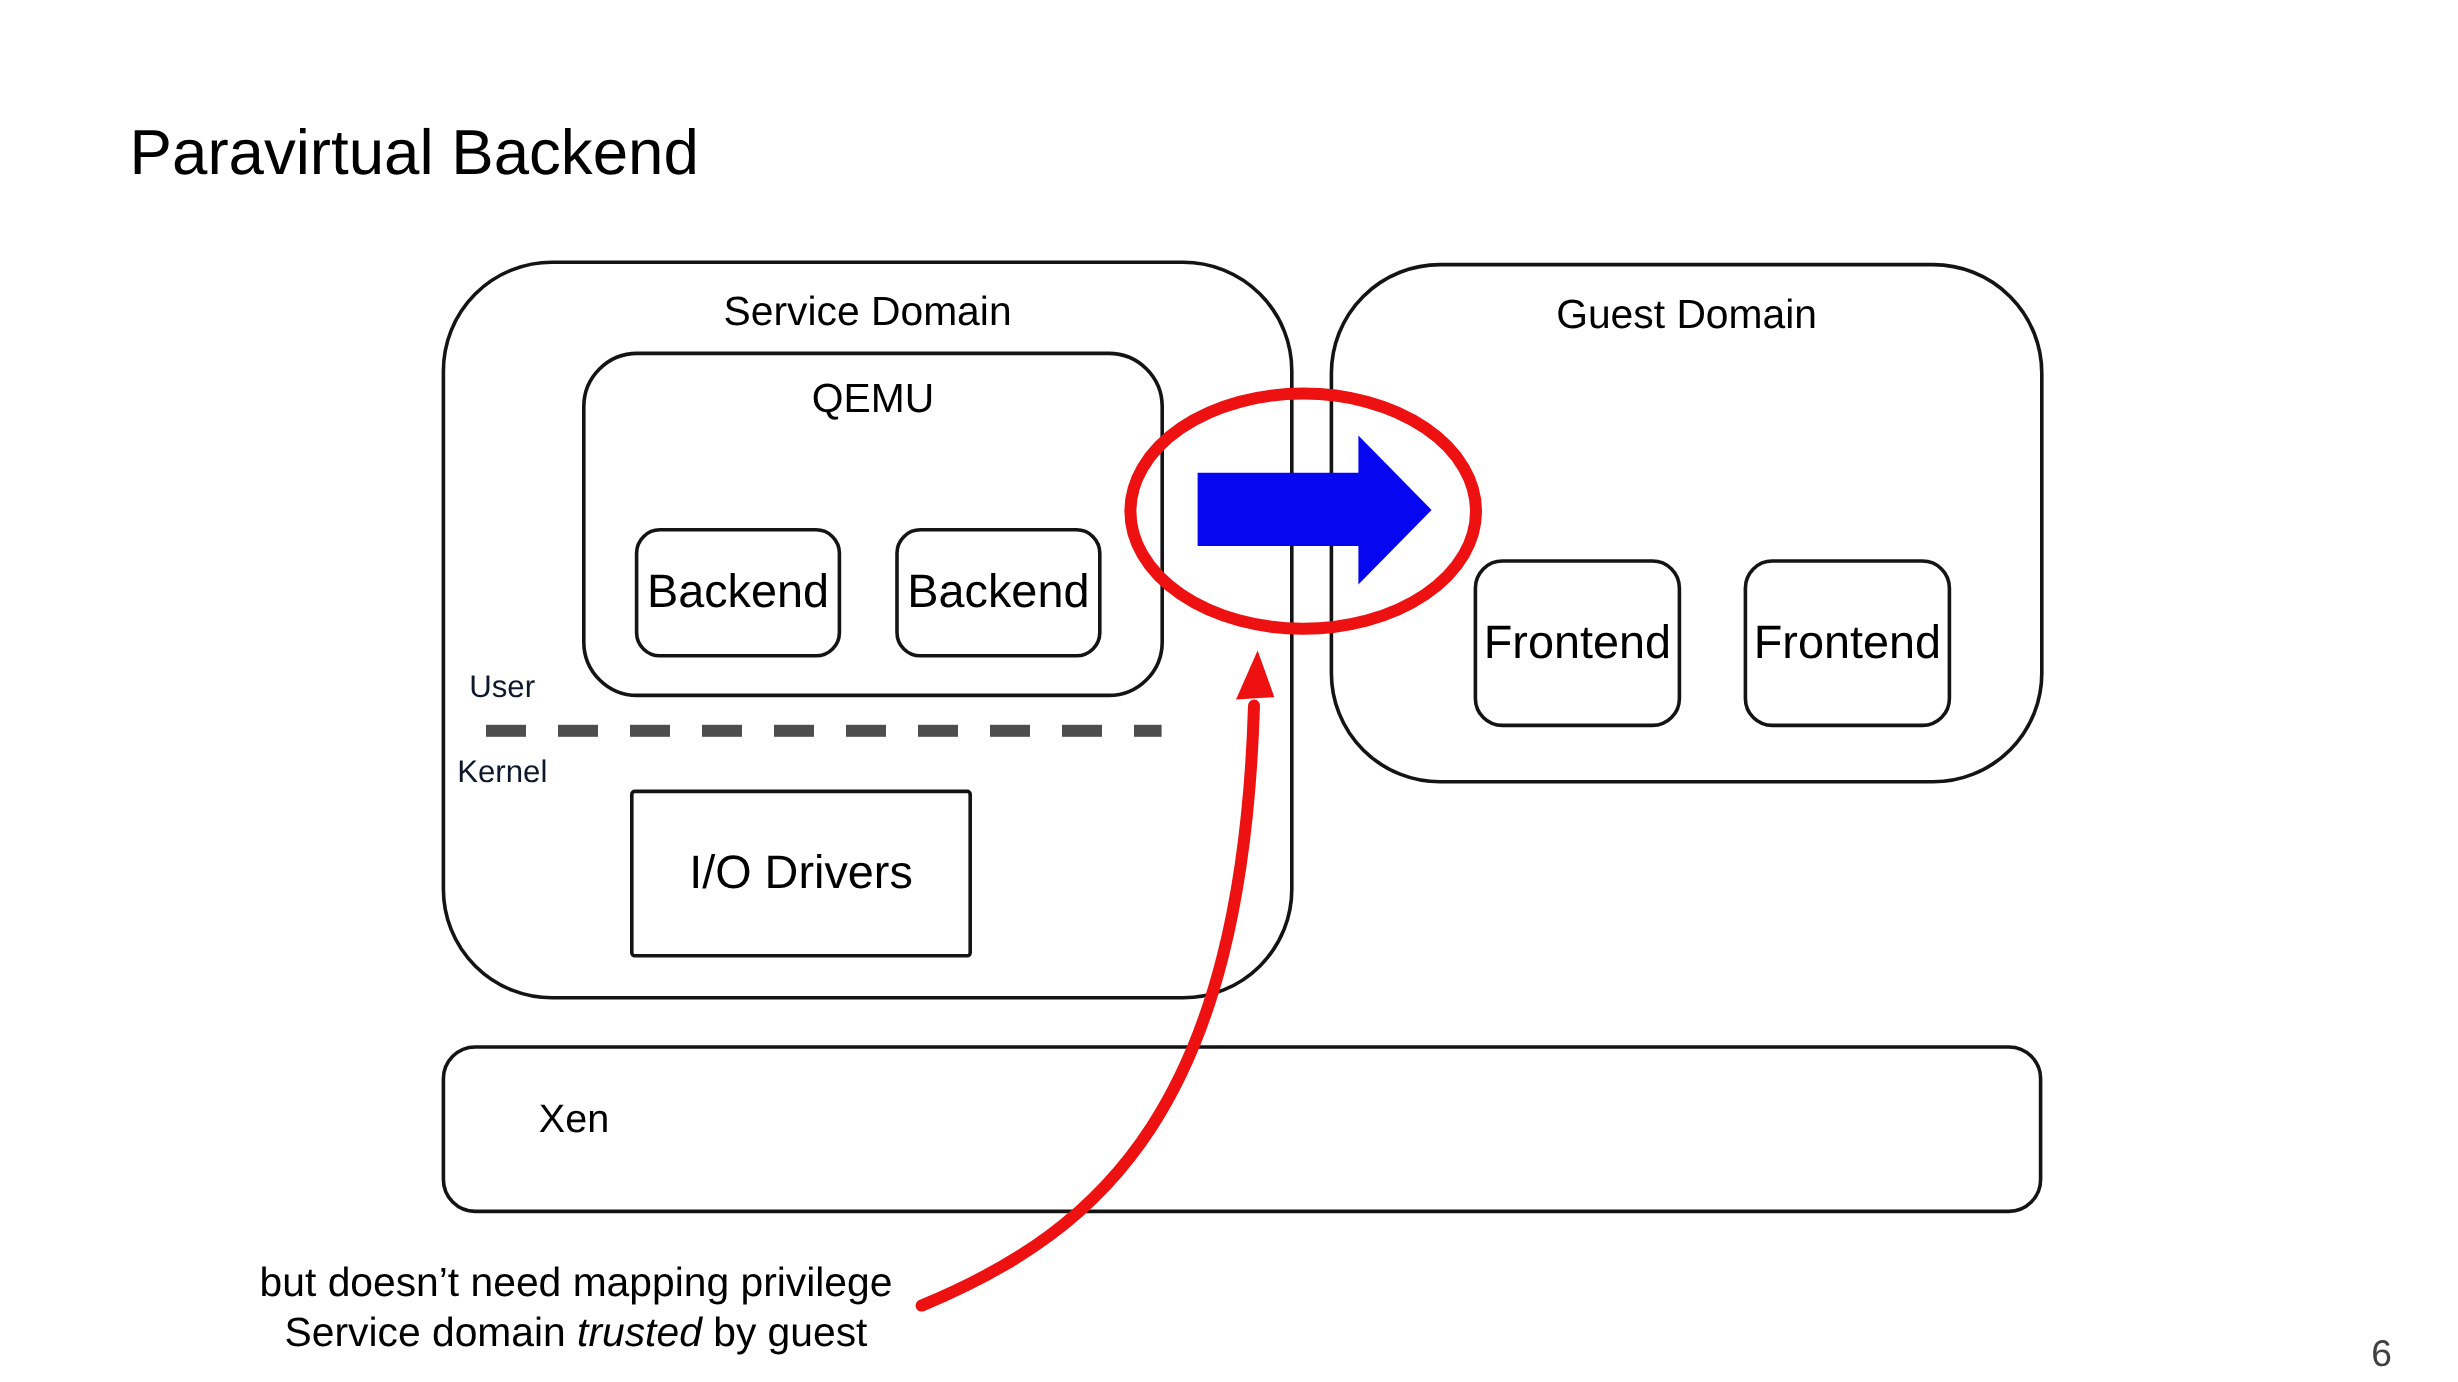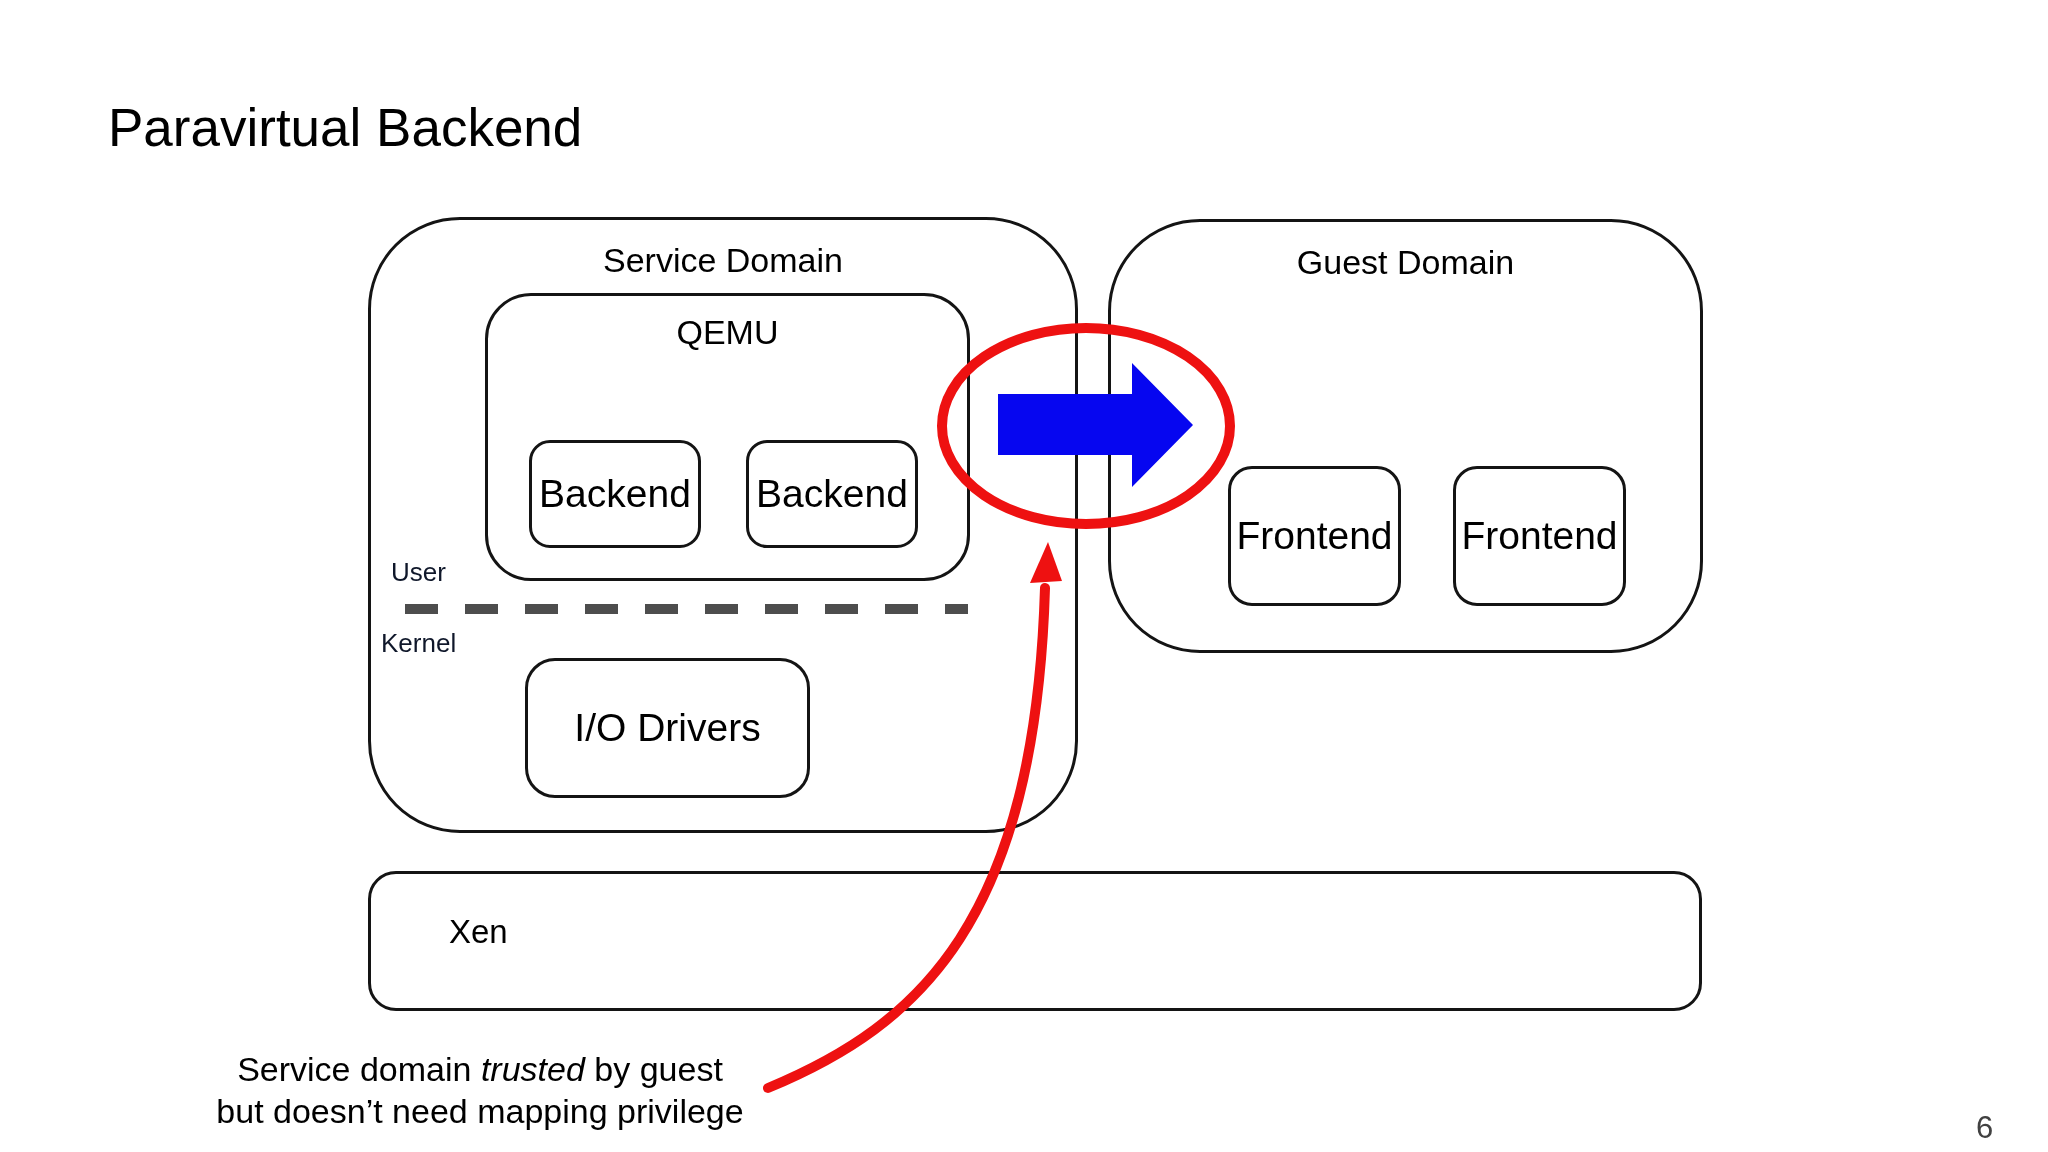--- a/index.html
+++ b/index.html
@@ -29,21 +29,21 @@
   .backend-2{left:258px;top:144px;width:172px;height:108px;}
   .frontend-1{left:117px;top:244px;width:173px;height:140px;border-radius:24px;}
   .frontend-2{left:342px;top:244px;width:173px;height:140px;border-radius:24px;}
   .side-label{position:absolute;font-size:26px;line-height:30px;color:#0f172a;white-space:nowrap;}
   .user-label{left:20px;top:337px;}
   .kernel-label{left:10px;top:408px;}
   .dashed-line{
     position:absolute;left:34px;top:384px;width:563px;height:10px;
     background:repeating-linear-gradient(to right,#4d4d4d 0px,#4d4d4d 33px,rgba(0,0,0,0) 33px,rgba(0,0,0,0) 60px);
   }
-  .io-box{left:154px;top:438px;width:285px;height:140px;border-radius:30px;}
+  .io-box{left:154px;top:438px;width:285px;height:140px;border-radius:4px;}
   .xen-bar{left:368px;top:831px;width:1334px;height:140px;border-radius:28px;}
   .xen-label{position:absolute;left:78px;top:38px;font-size:33px;line-height:40px;}
   .xenstore-box{left:816px;top:27px;width:214px;height:88px;border-radius:18px;}
   .overlay{position:absolute;left:0;top:0;width:2048px;height:1152px;pointer-events:none;}
   .annotation{
     position:absolute;left:180px;top:1008px;width:600px;text-align:center;
     font-size:34px;line-height:42px;color:#000;
   }
   .annotation .it{font-style:italic;}
   .page-number{position:absolute;left:1976px;top:1070px;font-size:31px;color:#414141;}
@@ -92,19 +92,19 @@
   </div>
 
   <svg class="overlay" viewBox="0 0 2048 1152">
     <polygon points="998,354 1132,354 1132,323 1193,385 1132,447 1132,415 998,415" fill="#0606F0"></polygon>
     <ellipse cx="1086" cy="386" rx="144" ry="98" fill="none" stroke-width="10" stroke="#EE1111"></ellipse>
     <path d="M 768 1048 C 920 985, 1035 880, 1045 548" fill="none" stroke-width="10" stroke-linecap="round" stroke="#EE1111"></path>
     <polygon points="1048,502 1062,541 1030,543" fill="#EE1111"></polygon>
   </svg>
 
   <div class="annotation">
+    <div>but doesn’t need mapping privilege</div>
     <div><span>Service domain </span><span class="it">trusted</span><span> by guest</span></div>
-    <div>but doesn’t need mapping privilege</div>
   </div>
 
   <div class="page-number">6</div>
 
 </div>
 
 </body></html>

